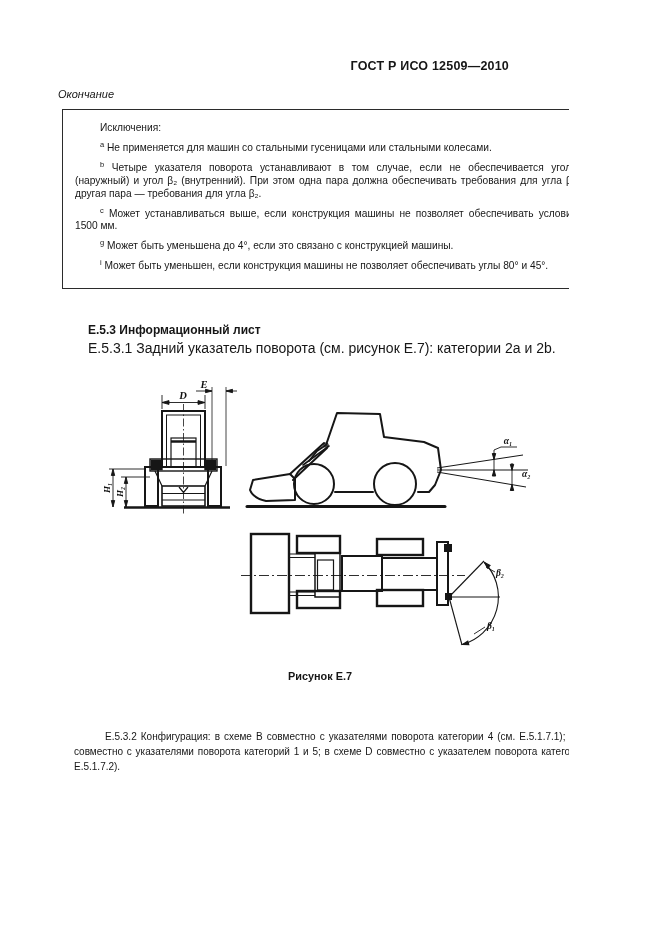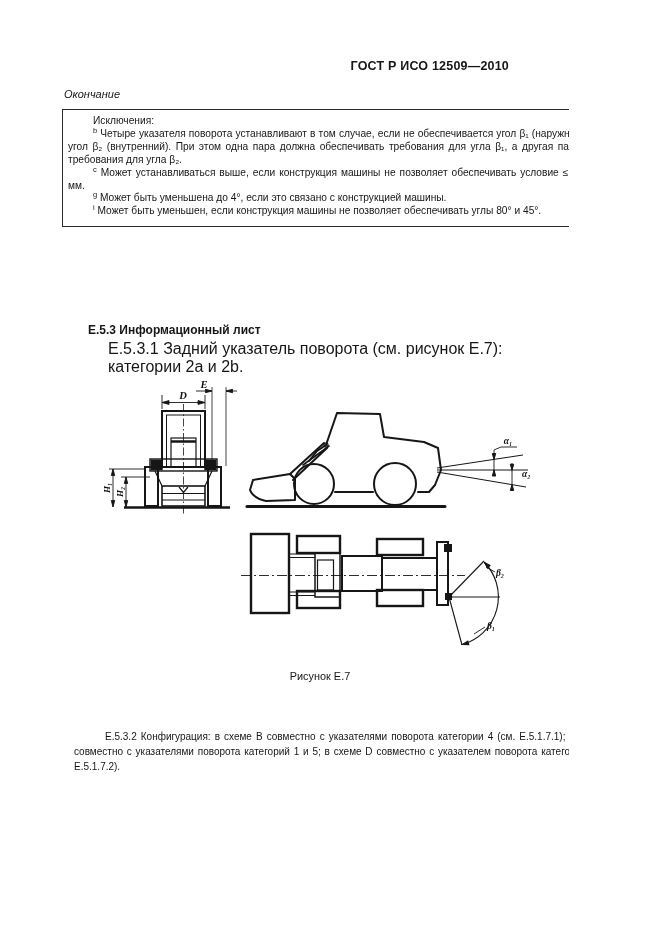--- a/index.html
+++ b/index.html
@@ -8,37 +8,37 @@
     font-family:"Liberation Sans","DejaVu Sans",sans-serif; color:#161616;
     overflow:hidden;
     border-radius:13px;
   }
   .doc-header {
     position:absolute; top:59px; right:60px;
     font-weight:bold; font-size:12.5px; letter-spacing:.2px;
   }
   .okonch {
     position:absolute; left:58px; top:88px;
-    font-style:italic; font-size:11px;margin-left:6px;
+    font-style:italic; font-size:11px;
   }
   .excl-box {
     position:absolute; left:62px; top:109px; width:527px;
     border:1.5px solid #2b2b2b; padding:5px 5px 8px 5px;
   }
   .note {
-    margin:0; font-size:10.2px; line-height:12.9px;
+    margin:7px; font-size:10.2px; line-height:12.9px;
     text-align:justify; text-indent:25px;
   }
   .note sup { font-size:7.5px; line-height:0; }
   .sec-head { position:absolute; left:88px; top:323px; font-weight:bold; font-size:12px; }
-  .sec-sub  { position:absolute; left:88px; top:340px; font-size:16px;margin-left:20px; }
+  .sec-sub  { position:absolute; left:88px; top:340px; font-size:14px; }
   .fig-a { position:absolute; left:100px; top:374px; width:145px; height:142px; }
   .fig-b { position:absolute; left:245px; top:388px; width:290px; height:125px; }
   .fig-c { position:absolute; left:233px; top:530px; width:292px; height:137px; }
-  .caption { position:absolute; left:100px; top:670px; width:440px; text-align:center; font-size:10.9px; }
+  .caption { position:absolute; left:100px; top:670px; width:440px; text-align:center; font-size:10.9px;font-weight:bold; }
   .para {
     position:absolute; left:74px; top:729px; width:544px;
     font-size:10px; line-height:15.2px; text-align:justify; text-indent:31px;
   }
   .pageno { position:absolute; left:583px; top:838px; font-size:14px; }
   svg { display:block; }
   .figlbl {
     font-family:"Liberation Serif","DejaVu Serif",serif;
     font-style:italic; font-weight:bold; fill:#111;
   }
@@ -46,20 +46,21 @@
 </head>
 <body>
 
 <div class="page">
 
   <div class="doc-header">ГОСТ Р ИСО 12509—2010</div>
   <div class="okonch">Окончание</div>
 
   <div class="excl-box">
     <p class="note">Исключения:</p>
+    <p class="note"><sup>a</sup> <span>Не применяется для машин со стальными гусеницами или стальными колесами.</span></p>
     <p class="note"><sup>b</sup> <span>Четыре указателя поворота устанавливают в том случае, если не обеспечивается угол β₁ (наружный) и угол β₂ (внутренний). При этом одна пара должна обеспечивать требования для угла β₁, а другая пара — требования для угла β₂.</span></p>
     <p class="note"><sup>c</sup> <span>Может устанавливаться выше, если конструкция машины не позволяет обеспечивать условие ≤ 1500 мм.</span></p>
     <p class="note"><sup>g</sup> <span>Может быть уменьшена до 4°, если это связано с конструкцией машины.</span></p>
     <p class="note"><sup>i</sup> <span>Может быть уменьшен, если конструкция машины не позволяет обеспечивать углы 80° и 45°.</span></p>
   </div>
 
   <div class="sec-head">Е.5.3 Информационный лист</div>
   <div class="sec-sub">Е.5.3.1 Задний указатель поворота (см. рисунок Е.7): категории 2a и 2b.</div>
 
   <svg class="fig-a" viewBox="0 0 145 142">

